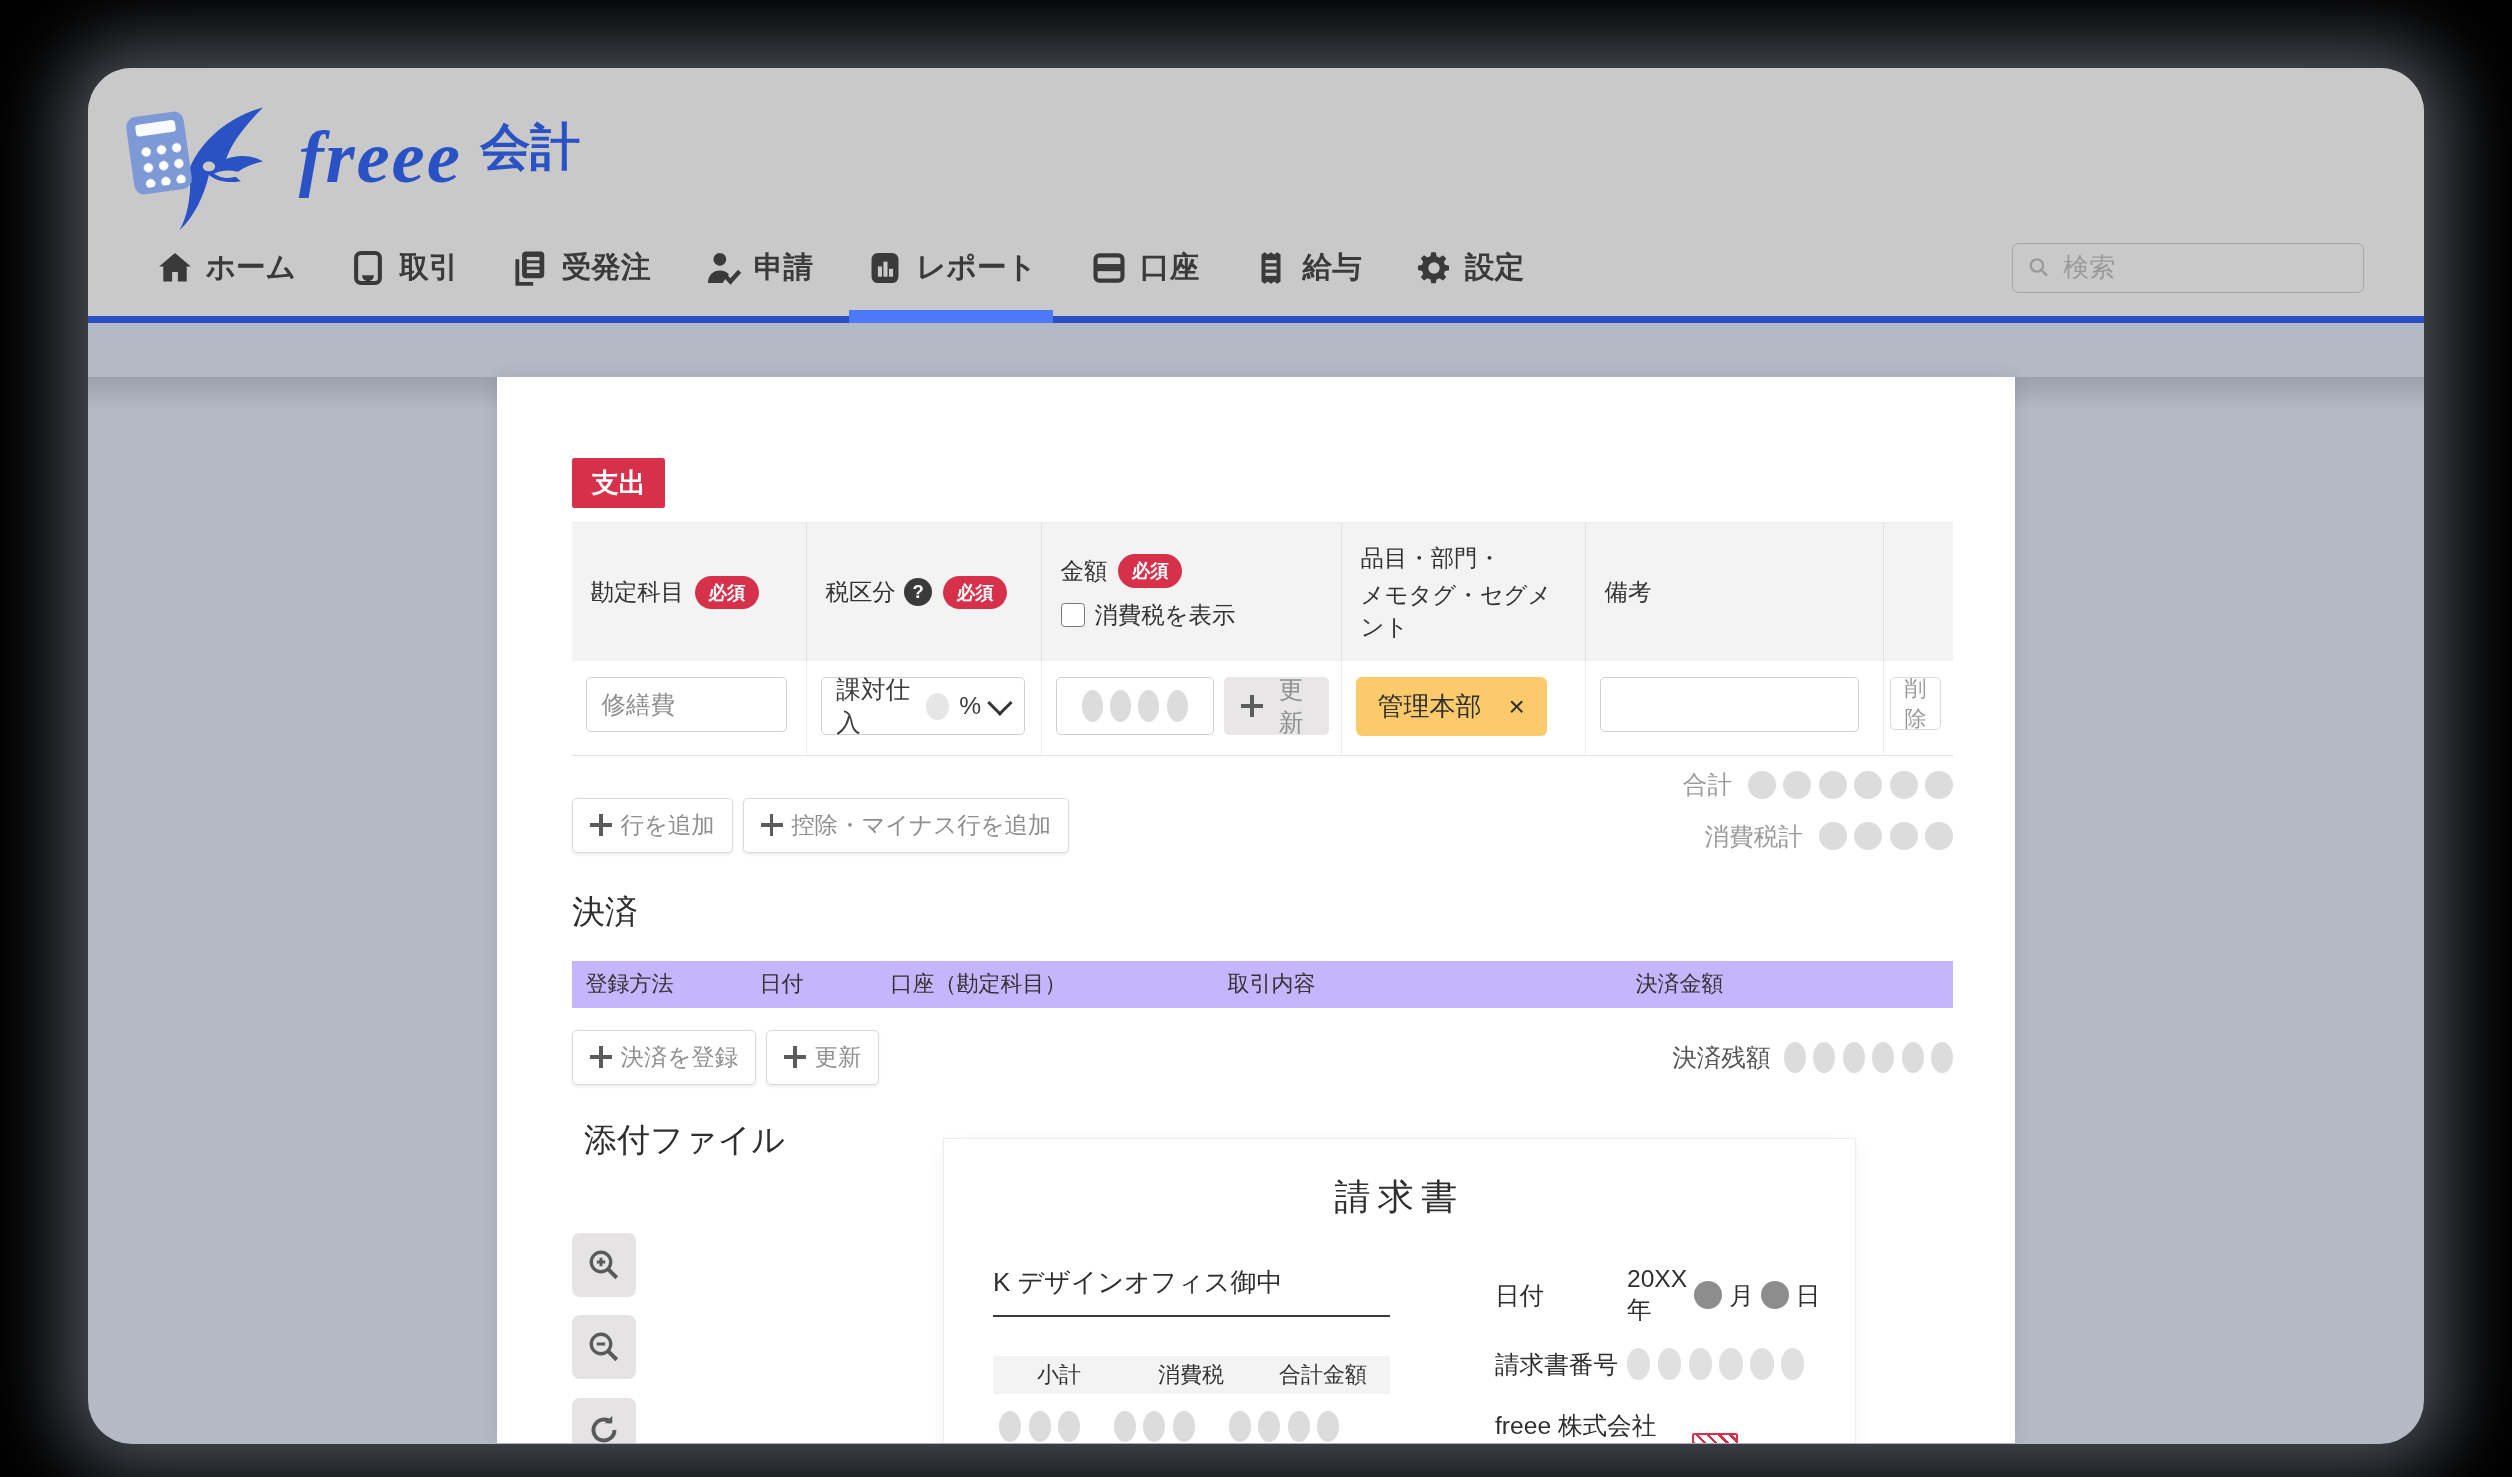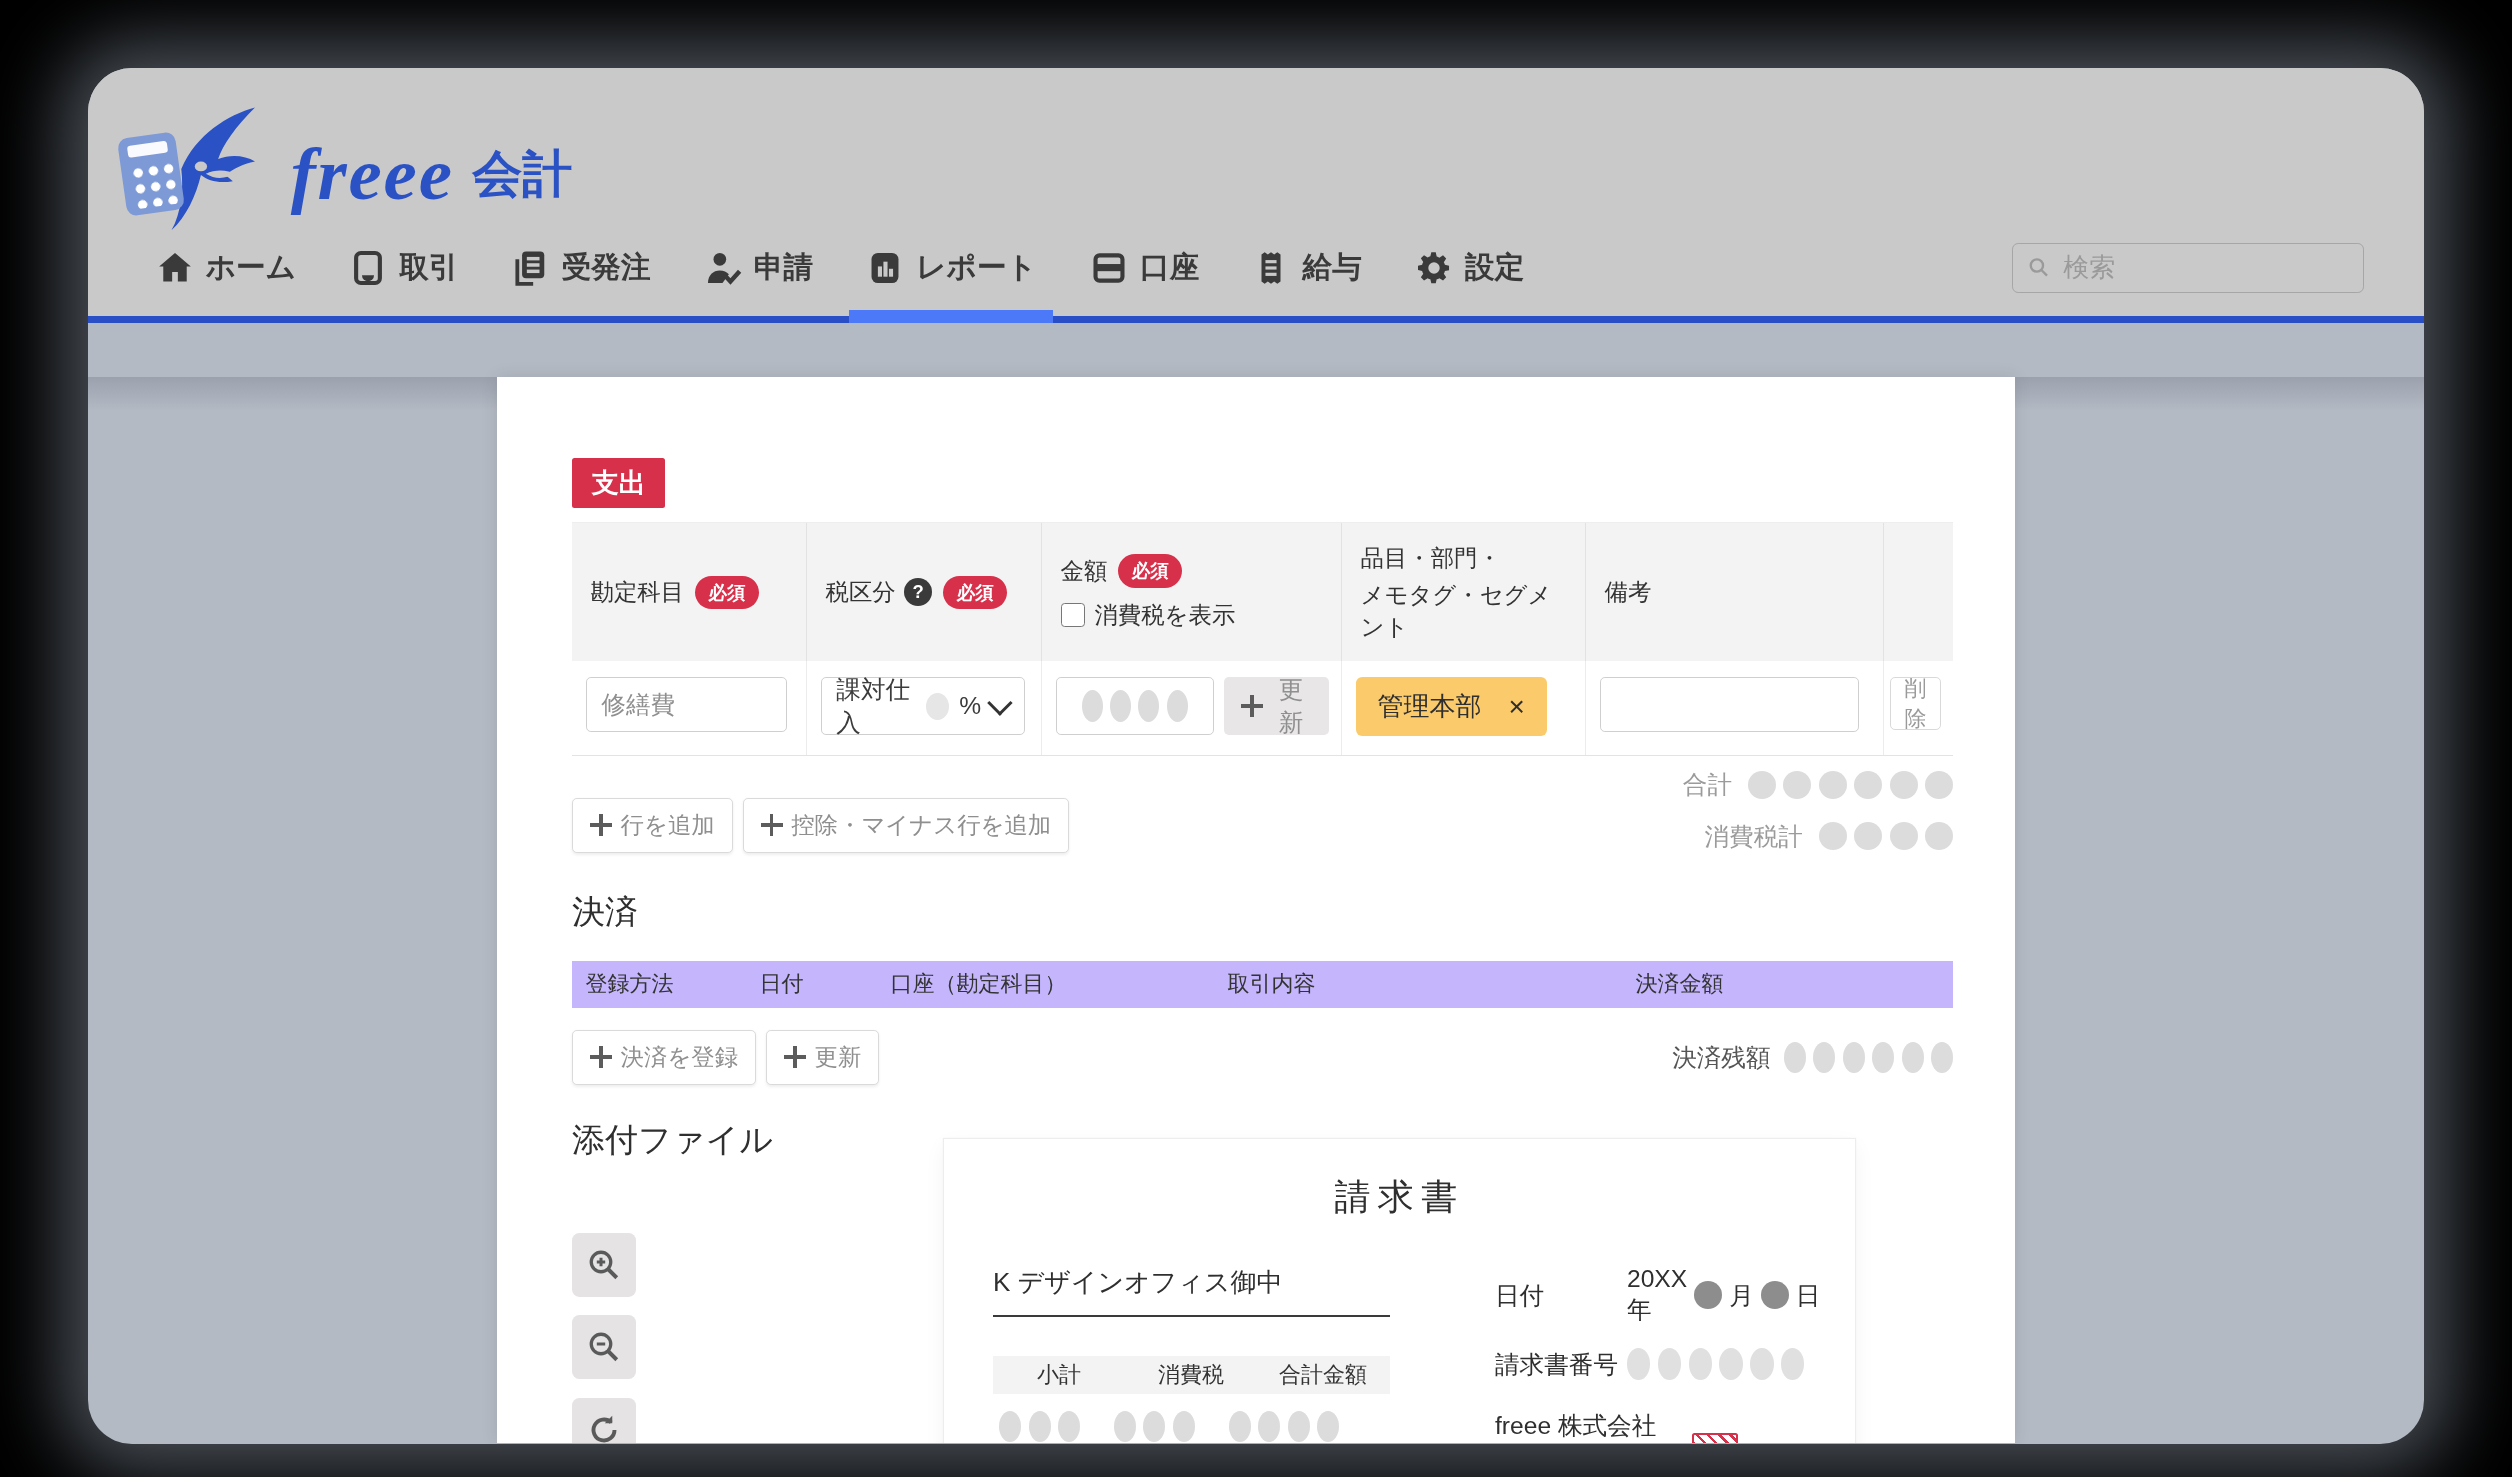--- a/index.html
+++ b/index.html
@@ -6,21 +6,21 @@
   body{width:2512px;height:1478px;position:relative;overflow:hidden;
        font-family:"Liberation Sans","DejaVu Sans",sans-serif;color:#333;}
 
   
   .window{position:absolute;left:88px;top:68px;width:2336px;height:1376px;
           border-radius:44px;overflow:hidden;background:#b4bac4;
           box-shadow:0 0 74px 24.6px rgba(128,138,152,.6);}
 
   
   .chrome{height:248px;background:#c9c9c9;border-bottom:7.4px solid #2a4ec6;position:relative;}
-  .logo{position:absolute;left:34px;top:46px;display:flex;align-items:center;}
+  .logo{position:absolute;left:42px;top:46px;display:flex;}
   .calc-icon{width:58px;height:78px;background:#7e9ad6;border-radius:9.9px;transform:rotate(-8deg);
              position:relative;flex:none;}
   .calc-icon::before{content:"";position:absolute;left:8.6px;right:8.6px;top:8px;height:12.3px;
              background:rgba(255,255,255,.95);border-radius:3.1px;}
   .calc-icon::after{content:"";position:absolute;left:7.4px;right:6.2px;top:27px;bottom:6.2px;
              background-image:radial-gradient(circle,#fff 4.3px,transparent 4.9px);
              background-size:15.4px 16px;background-position:1.8px 1.2px;}
   .bird{margin-left:-16px;margin-top:-8.6px;flex:none;}
   .logo-name{font-family:"Liberation Serif","DejaVu Serif",serif;font-style:italic;font-weight:bold;
              font-size:75px;color:#2b52c5;letter-spacing:1.8px;margin-left:3.7px;}
@@ -114,21 +114,21 @@
   .settle-title{margin-top:37px;}
   .shead{display:flex;background:#c4b5fd;height:47px;align-items:center;margin-top:26px;
          font-size:22px;color:#333;}
   .shead .scol{box-sizing:border-box;padding-left:13.5px;}
   .s1{width:174px;} .s2{width:131px;} .s3{width:337px;} .s4{width:408px;} .s5{flex:1;}
   .sactions{display:flex;margin-top:22px;align-items:center;}
   .balance{margin-left:auto;display:flex;align-items:center;gap:13.5px;font-size:24.6px;color:#555;}
 
   
   .attach-zone{position:relative;margin-top:33px;height:443px;}
-  .attach-title{position:absolute;left:0;top:0;}
+  .attach-title{position:absolute;left:12px;top:0;}
   .tools{position:absolute;left:0;top:115px;display:flex;flex-direction:column;gap:18.5px;}
   .tool-btn{width:64px;height:64px;background:#e5e3e3;border:none;border-radius:7.4px;display:flex;
          align-items:center;justify-content:center;cursor:pointer;}
   .tool-btn svg{width:36px;height:36px;}
 
   .invoice{position:absolute;left:372px;top:21px;width:911px;min-height:425px;background:#fff;
          box-shadow:0 0 0 1.2px #ededed,0 6.2px 21px rgba(0,0,0,.05);
          padding:34px 49px 24.6px;box-sizing:border-box;}
   .inv-title{text-align:center;font-size:36px;color:#2f2f2f;letter-spacing:7.4px;margin:0;font-weight:400;}
   .inv-grid{display:flex;margin-top:43px;}

